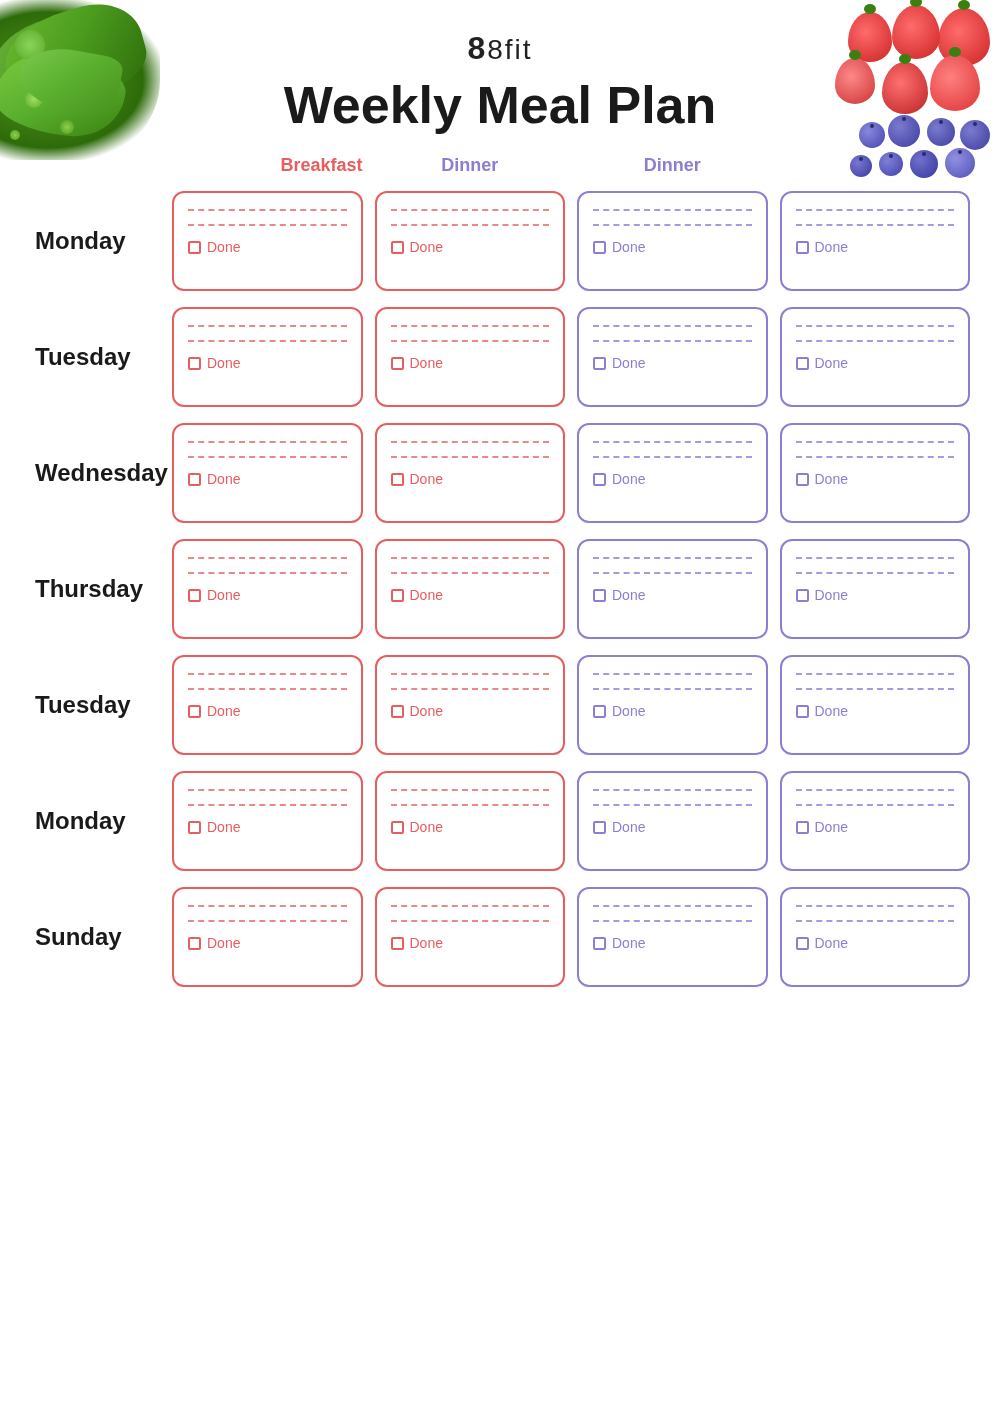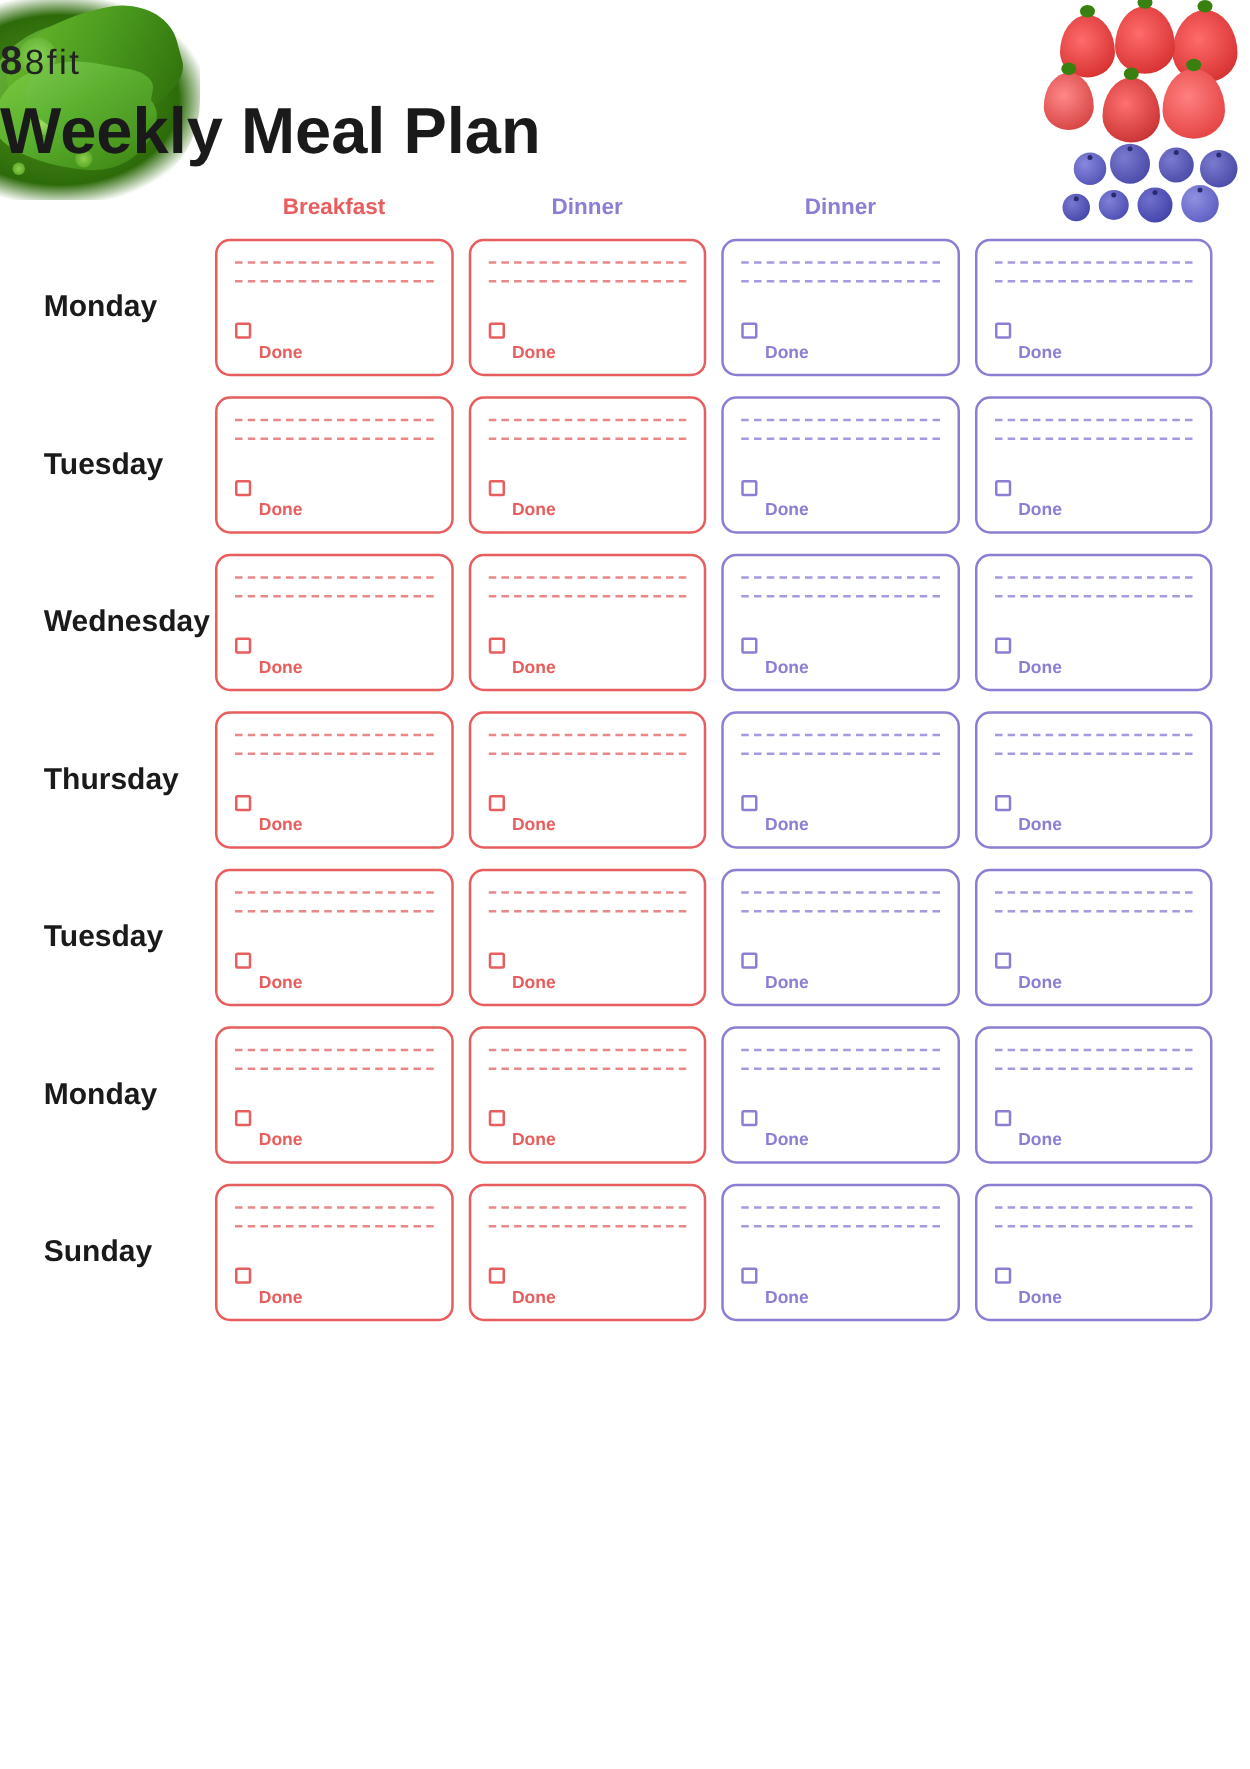--- a/index.html
+++ b/index.html
@@ -67,20 +67,21 @@
       content: '';
       position: absolute;
       top: 2px; left: 50%;
       transform: translateX(-50%);
       width: 4px; height: 4px;
       background: #2a2a6e;
       border-radius: 50%;
     }
 
     header {
+      text-align: center;
       padding-top: 30px;
       position: relative;
       z-index: 1;
     }
 
     .logo {
       font-size: 28px;
       font-weight: 300;
       color: #222;
       letter-spacing: 2px;
@@ -120,21 +121,21 @@
       margin-bottom: 10px;
       padding: 0 0;
     }
     .col-header-spacer {  }
     .col-header {
       text-align: center;
       font-size: 18px;
       font-weight: 600;
       padding: 5px 0;
     }
-    .col-header.breakfast { color: #e85d5d; }
+    .col-header.breakfast { color: #e85d5d; text-align: right; }
     .col-header.lunch     { color: #e85d5d; }
     .col-header.snack     { color: #8b7fd4; }
     .col-header.dinner    { color: #8b7fd4; }
 
     
     .day-row {
       display: grid;
       grid-template-columns: 130px 1fr 1fr 1fr 1fr;
       gap: 12px;
       align-items: center;
@@ -183,22 +184,21 @@
       width: 13px; height: 13px;
       border: 2px solid;
       border-radius: 2px;
       flex-shrink: 0;
     }
     .done-checkbox.red { border-color: #e85d5d; }
     .done-checkbox.purple { border-color: #8b7fd4; }
 
     .done-label {
       font-size: 14px;
-      font-weight: 700;
-      margin-top: 34px;
+      font-weight: 400;
     }
     .done-label.red { color: #e85d5d; }
     .done-label.purple { color: #8b7fd4; }
 
     
     .berry-group {
       position: absolute;
       top: 0; right: 0;
       width: 210px;
       height: 200px;

